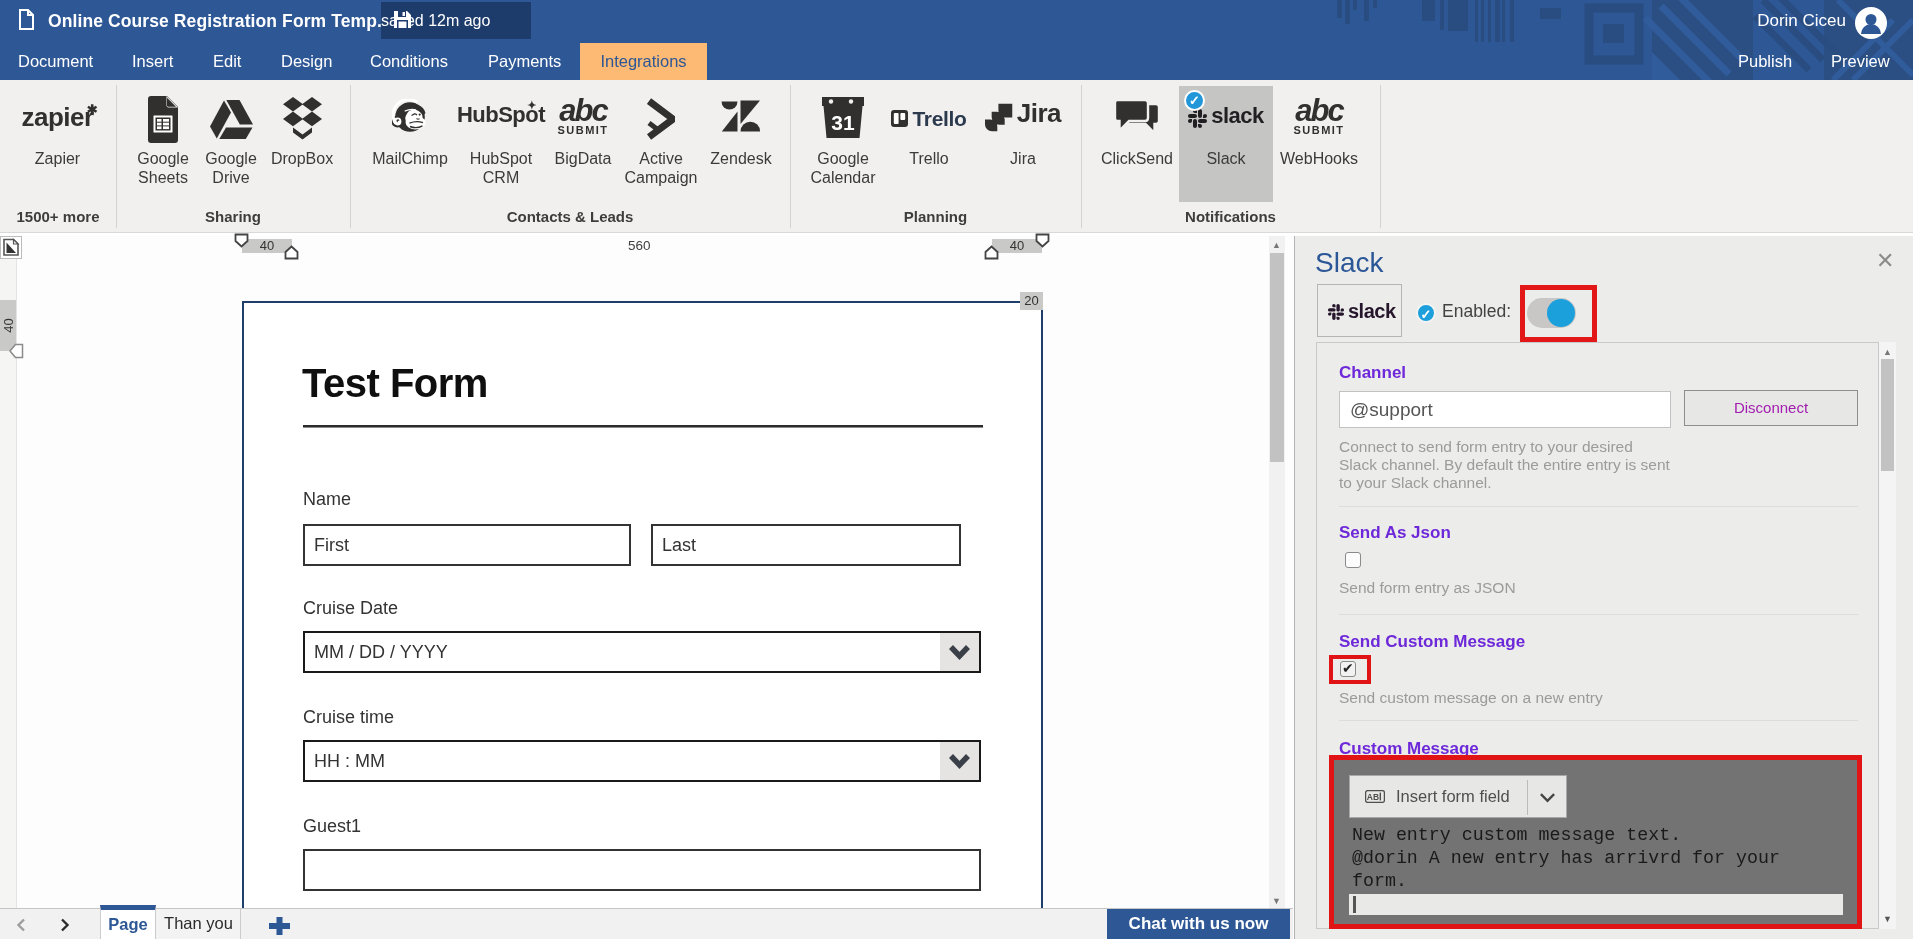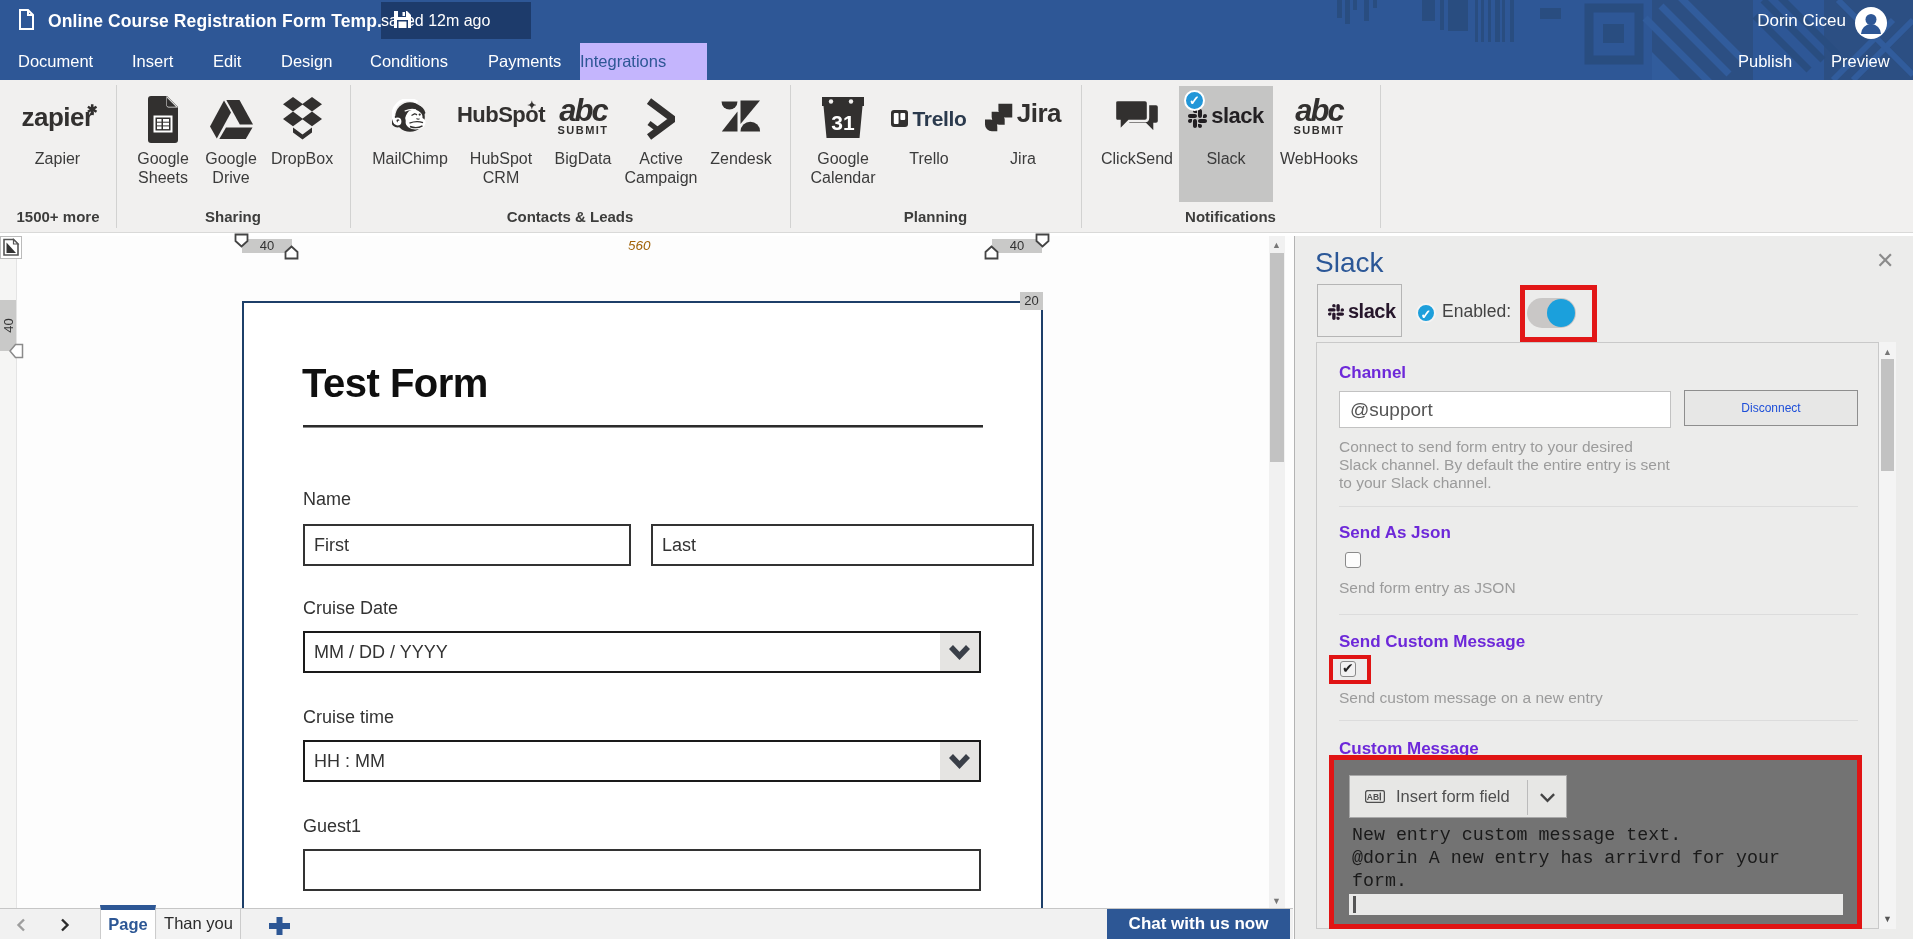--- a/index.html
+++ b/index.html
@@ -9,21 +9,21 @@
 #topbar { position:absolute; left:0; top:0; width:1913px; height:80px; background:#2e5796; overflow:hidden; }
 #topdeco { position:absolute; right:0; top:0; }
 #title { position:absolute; left:48px; top:11px; color:#fff; font-size:17.5px; font-weight:bold; letter-spacing:0.1px; width:333px; white-space:nowrap; overflow:hidden; }
 #docicon { position:absolute; left:19px; top:9px; }
 #savedbadge { position:absolute; left:381px; top:2px; width:150px; height:37px; background:#1d3b6b; color:#fff; font-size:16px; line-height:37px; }
 #savedbadge span { }
 #username { position:absolute; right:67px; top:11px; color:#fff; font-size:17px; }
 #avatar { position:absolute; right:26px; top:7px; width:32px; height:32px; background:#fff; border-radius:50%; }
 #menubar { position:absolute; left:0; top:43px; width:1913px; height:37px; color:#fff; font-size:16.5px; }
 .mitem { position:absolute; top:0; height:37px; line-height:36px; }
-#tab-int { position:absolute; left:580px; top:0; width:127px; height:37px; background:#c4b5fd; color:#2d5795; text-align:left; line-height:36px; font-size:16.5px; }
+#tab-int { position:absolute; left:580px; top:0; width:127px; height:37px; background:#fdba74; color:#2d5795; text-align:center; line-height:36px; font-size:16.5px; }
 
 #ribbon { position:absolute; left:0; top:80px; width:1913px; height:153px; background:#f1f0ef; border-bottom:1px solid #d9d9d8; color:#3b3b3b; }
 .rdiv { position:absolute; top:5px; height:143px; width:1px; background:#d2d2d1; }
 .rlabel { position:absolute; top:128px; font-size:15px; font-weight:bold; color:#3d3d3c; text-align:center; }
 .ritem { position:absolute; top:1px; text-align:center; color:#3b3b3b; font-size:16px; line-height:19px; }
 .ricon { display:flex; align-items:flex-start; justify-content:center; height:62px; margin-bottom:6px; }
 #slacksel { position:absolute; left:1179px; top:6px; width:94px; height:116px; background:#c5c5c4; }
 #slackbadge { position:absolute; left:1184px; top:10px; width:21px; height:21px; background:#2196d8; border:2px solid #fff; border-radius:50%; color:#fff; font-size:13px; line-height:17px; text-align:center; font-weight:bold; }
 
 #main { position:absolute; left:0; top:236px; width:1913px; height:703px; background:#fdfdfd; }
@@ -52,21 +52,21 @@
 #redtoggle { position:absolute; left:225px; top:49px; width:77px; height:57px; border:5px solid #e21717; }
 #toggle { position:absolute; left:232px; top:62px; width:49px; height:30px; background:#c9c7c6; border-radius:15px; }
 #toggle .knob { position:absolute; right:1px; top:1px; width:28px; height:28px; border-radius:50%; background:#1ba0dc; }
 #pbox { position:absolute; left:21px; top:106px; width:563px; height:587px; border:1px solid #c9c9c9; }
 #pscroll { position:absolute; left:584px; top:106px; width:17px; height:587px; background:#f4f4f4; }
 #pscroll .thumb { position:absolute; left:2px; top:17px; width:13px; height:112px; background:#c2c2c2; }
 .pb { font-weight:bold; font-size:17px; color:#6d28d9; position:absolute; }
 .pgray { color:#9b9b9b; font-size:15.5px; position:absolute; line-height:18px; }
 .pdiv { position:absolute; left:22px; width:519px; height:1px; background:#dcdcdc; }
 #chinput { position:absolute; left:22px; top:48px; width:332px; height:37px; background:#fff; border:1px solid #c2c2c2; font-size:19px; color:#555; line-height:35px; padding-left:10px; }
-#discbtn { position:absolute; left:367px; top:47px; width:174px; height:36px; background:#e7e7e6; border:1px solid #8e8e8e; font-size:12px; color:#1d4ed8; text-align:center; line-height:34px; }
+#discbtn { position:absolute; left:367px; top:47px; width:174px; height:36px; background:#e7e7e6; border:1px solid #8e8e8e; font-size:15px; color:#a21caf; text-align:center; line-height:34px; }
 .chk { position:absolute; width:16px; height:16px; background:#fcfcfc; border:1px solid #8a8a8a; border-radius:3px; }
 #redchk { position:absolute; left:34px; top:419px; width:42px; height:29px; border:4px solid #e01414; }
 #redmsg { position:absolute; left:34px; top:519px; width:533px; height:174px; border:5px solid #e01414; background:#737373; }
 #insbtn { position:absolute; left:15px; top:15px; width:218px; height:43px; background:#e7e7e5; border:1px solid #a8a8a8; }
 #monotext { position:absolute; left:18px; top:64px; font-family:"Liberation Mono", monospace; font-size:18.3px; color:#1a1a1a; line-height:23px; }
 #hscr { position:absolute; left:15px; top:134px; width:494px; height:21px; background:#e9e9e8; }
 </style>
 </head>
 <body>
 
@@ -334,21 +334,21 @@
   <div id="hruler"></div>
 
   <div class="badge40" style="left:242px; top:3px; width:50px; height:14px; line-height:14px;">40</div>
   <div class="badge40" style="left:992px; top:3px; width:50px; height:14px; line-height:14px;">40</div>
   <svg class="abs" style="left:234px;top:-3px" width="15" height="15" viewBox="0 0 15 15">
       <path d="M1.5 1.5 h12 v6.5 l-6 5.5 l-6 -5.5 z" fill="#fff" stroke="#444" stroke-width="1.8"></path>
     </svg>
   <svg class="abs" style="left:284px;top:9px" width="15" height="15" viewBox="0 0 15 15">
       <path d="M7.5 1.5 l6 5.5 v6.5 h-12 v-6.5 z" fill="#fff" stroke="#444" stroke-width="1.8"></path>
     </svg>
-  <div class="abs" style="left:628px; top:2px; font-size:13.5px; color:#a16207;font-style:italic;">560</div>
+  <div class="abs" style="left:628px; top:2px; font-size:13.5px; color:#404040;">560</div>
   <svg class="abs" style="left:984px;top:9px" width="15" height="15" viewBox="0 0 15 15">
       <path d="M7.5 1.5 l6 5.5 v6.5 h-12 v-6.5 z" fill="#fff" stroke="#444" stroke-width="1.8"></path>
     </svg>
   <svg class="abs" style="left:1035px;top:-3px" width="15" height="15" viewBox="0 0 15 15">
       <path d="M1.5 1.5 h12 v6.5 l-6 5.5 l-6 -5.5 z" fill="#fff" stroke="#444" stroke-width="1.8"></path>
     </svg>
   <div class="badge40" style="left:1020px; top:56px; width:23px; height:18px; z-index:30;">20</div>
 
   <div class="badge40" style="left:0px; top:64px; width:16px; height:51px; display:flex; align-items:center; justify-content:center;">
       <span style="transform:rotate(-90deg);display:block;">40</span>
@@ -359,21 +359,21 @@
   <div id="cornerbox"><svg width="20" height="21" viewBox="0 0 20 21">
         <path d="M3 2.5 h9.5 l4.5 4.5 v11 h-14 z" fill="#fff" stroke="#555" stroke-width="1.6"></path>
         <path d="M12.5 2.5 l4.5 4.5 h-4.5 z" fill="#fff" stroke="#555" stroke-width="1.2"></path>
         <path d="M5.5 5.5 L15 16 H5.5 Z" fill="#333"></path>
       </svg></div>
   <div id="formpage">
     <div style="position:absolute; left:58px; top:60px; font-size:40px; line-height:40px; font-weight:bold; color:#0f0f0f; letter-spacing:-0.5px;">Test Form</div>
     <div style="position:absolute; left:59px; top:122px; width:680px; height:3px; border-top:2px solid #2b2b2b; border-bottom:1px solid #8a8a8a;"></div>
     <div class="flabel" style="left:59px; top:186px;">Name</div>
     <div class="finput" style="left:59px; top:221px; width:328px; height:42px;">First</div>
-    <div class="finput" style="left:407px; top:221px; width:383px; height:42px;">Last</div>
+    <div class="finput" style="left:407px; top:221px; width:310px; height:42px;">Last</div>
     <div class="flabel" style="left:59px; top:295px;">Cruise Date</div>
     <div class="fselect" style="left:59px; top:328px; width:678px; height:42px;">MM / DD / YYYY<div class="selbtn"><svg width="39" height="38" viewBox="0 0 39 38">
             <path d="M11 14 L19.5 23 L28 14" fill="none" stroke="#3a3f48" stroke-width="5.5" stroke-linecap="butt"></path>
           </svg></div></div>
     <div class="flabel" style="left:59px; top:404px;">Cruise time</div>
     <div class="fselect" style="left:59px; top:437px; width:678px; height:42px;">HH : MM<div class="selbtn"><svg width="39" height="38" viewBox="0 0 39 38">
             <path d="M11 14 L19.5 23 L28 14" fill="none" stroke="#3a3f48" stroke-width="5.5" stroke-linecap="butt"></path>
           </svg></div></div>
     <div class="flabel" style="left:59px; top:513px;">Guest1</div>
     <div class="finput" style="left:59px; top:546px; width:678px; height:42px;"></div>

